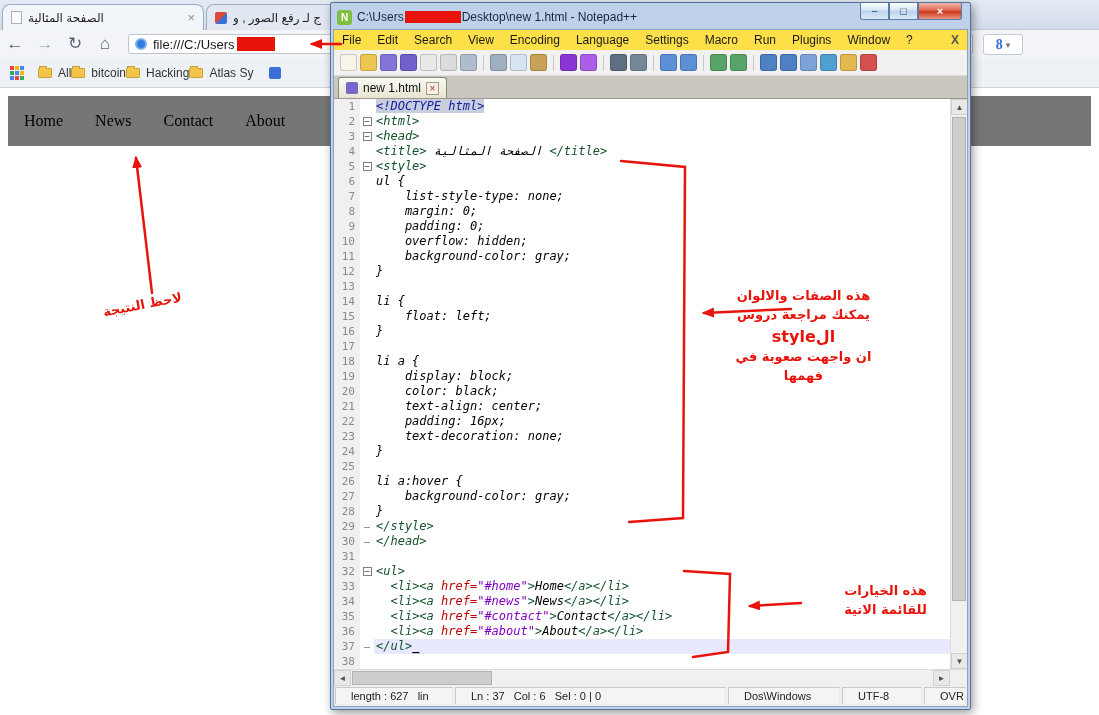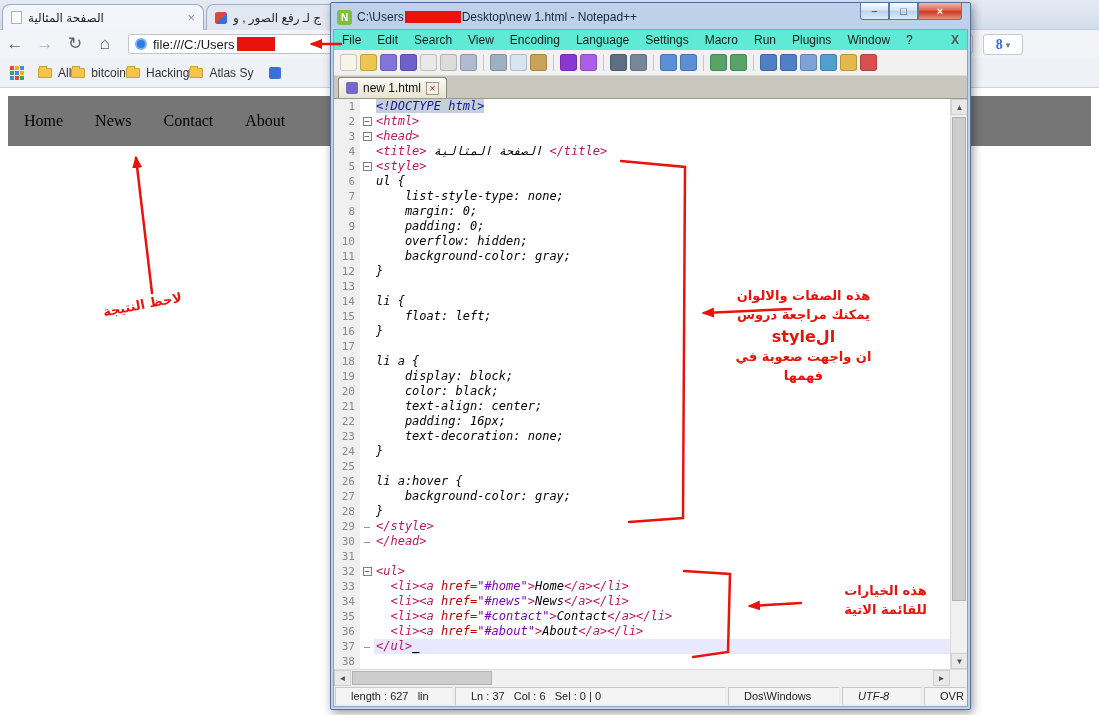--- a/index.html
+++ b/index.html
@@ -65,21 +65,21 @@
   .title-redaction { display:inline-block; width:56px; height:12px; margin:0 1px; }
   .win-buttons { position:absolute; top:-2px; right:6px; display:flex; }
   .wb { width:29px; height:17px; display:flex; align-items:center; justify-content:center;
     font-size:11px; line-height:11px; color:#1a3a5c; border:1px solid #5a7ba6; border-top:none;
     background:linear-gradient(#fbfdfe,#d7e5f5 45%,#bcd2ea 50%,#dcebf8); }
   .wb.min { border-radius:0 0 0 3px; }
   .wb.close { width:44px; color:#fff; font-weight:bold; border-radius:0 0 3px 0;
     background:linear-gradient(#f3b8ae,#e2705c 40%,#cc3a22 55%,#e9927e); }
 
   .npp-client { flex:1; display:flex; flex-direction:column; background:#f4f4f4; border:1px solid #8fa2b8; }
-  .npp-menu { height:20px; background:#5eead4; display:flex; align-items:center; font-size:12px; color:#1a1a1a; }
+  .npp-menu { height:20px; background:#fde047; display:flex; align-items:center; font-size:12px; color:#1a1a1a; }
   .menu-item { padding:3px 8px; }
   .menu-x { margin-left:auto; padding-right:8px; color:#555; font-weight:bold; font-size:12px; }
   .npp-toolbar { height:26px; background:#f1f1f1; border-bottom:1px solid #dcdcdc;
     display:flex; align-items:center; gap:3px; padding:0 6px; }
   .tb-icon { width:17px; height:17px; border-radius:3px; border:1px solid rgba(0,0,0,0.18); flex:none; }
   .tb-sep { width:1px; height:16px; background:#c6c6c6; margin:0 3px; flex:none; }
 
   .npp-tabbar { height:23px; background:#cac7bf; border-bottom:1px solid #9a9890;
     display:flex; align-items:flex-end; padding-left:4px; }
   .doc-tab { height:21px; display:flex; align-items:center; gap:5px; padding:0 7px;
@@ -94,21 +94,21 @@
     font-family:"DejaVu Sans Mono","Liberation Mono",monospace; font-size:12px; }
   .code-row { display:flex; height:15px; line-height:15px; flex:none; }
   .ln { width:26px; flex:none; text-align:right; padding-right:5px; color:#8a8a8a;
     background:#f0f0f0; font-size:11px; }
   .fold { width:14px; flex:none; background:#fff; display:flex; align-items:center; justify-content:center; }
   .fold-box { width:9px; height:9px; border:1px solid #808080; background:#fff; color:#404040;
     font-size:9px; line-height:7px; text-align:center; }
   .fold-dash { color:#707070; font-size:10px; }
   .code-text { flex:1; white-space:pre; padding-left:2px;font-style:italic; }
   .code-row.current .code-text { background:#e8e8ff; }
-  .tk-tag { color:#be185d; }
+  .tk-tag { color:#14532d; }
   .tk-dt  { color:#111b9e; background:#c8cedd; }
   .tk-attr{ color:#c00000; }
   .tk-val { color:#8000c0; }
   .tk-txt { color:#000; }
   .tk-cur { color:#000; font-weight:bold; }
 
   .v-scroll { width:17px; flex:none; background:#f0f0f0; border-left:1px solid #dcdcdc;
     display:flex; flex-direction:column; }
   .sb-btn { width:17px; height:16px; background:#e8e8e8; border:1px solid #d0d0d0; color:#505050;
     font-size:8px; display:flex; align-items:center; justify-content:center; flex:none; }
@@ -117,21 +117,21 @@
     border:1px solid #b2b2b2; }
   .h-scroll { height:17px; background:#f0f0f0; border-top:1px solid #dcdcdc; display:flex; align-items:center; }
   .h-thumb { width:140px; height:14px; background:#cdcdcd; border:1px solid #b2b2b2; margin-left:1px; }
   .h-fill { flex:1; }
   .sb-corner { width:17px; height:16px; background:#f0f0f0; border:none; }
 
   .npp-status { height:20px; background:#f0f0f0; display:flex; align-items:stretch;
     font-size:11px; color:#222; padding:1px; }
   .sp { white-space:pre; padding:2px 15px; border:1px solid #c8c8c8; border-right-color:#ececec;
     border-bottom-color:#ececec; background:#f4f4f4; margin-right:2px; display:flex; align-items:center; }
-  .sp1 { width:118px; } .sp2 { flex:1; } .sp3 { width:112px; } .sp4 { width:80px;font-style:italic; }
+  .sp1 { width:118px; } .sp2 { flex:1; } .sp3 { width:112px; } .sp4 { width:80px; }
   .sp5 { width:42px; margin-right:0; }
 
   
   .overlay { position:absolute; left:0; top:0; z-index:50; pointer-events:none; }
   .red-stroke { stroke:#e8140c; stroke-width:2.5; fill:none; stroke-linecap:round; }
   .note { position:absolute; z-index:51; color:#e8140c; font-weight:bold; font-size:13px;
     direction:rtl; font-family:"DejaVu Sans",sans-serif; line-height:1.45; }
   .note-result { left:95px; top:296px; width:95px; transform:rotate(-11deg); text-align:center; }
   .note-style { left:726px; top:287px; width:155px; text-align:center; }
   .note-style .big { font-size:16px; }

